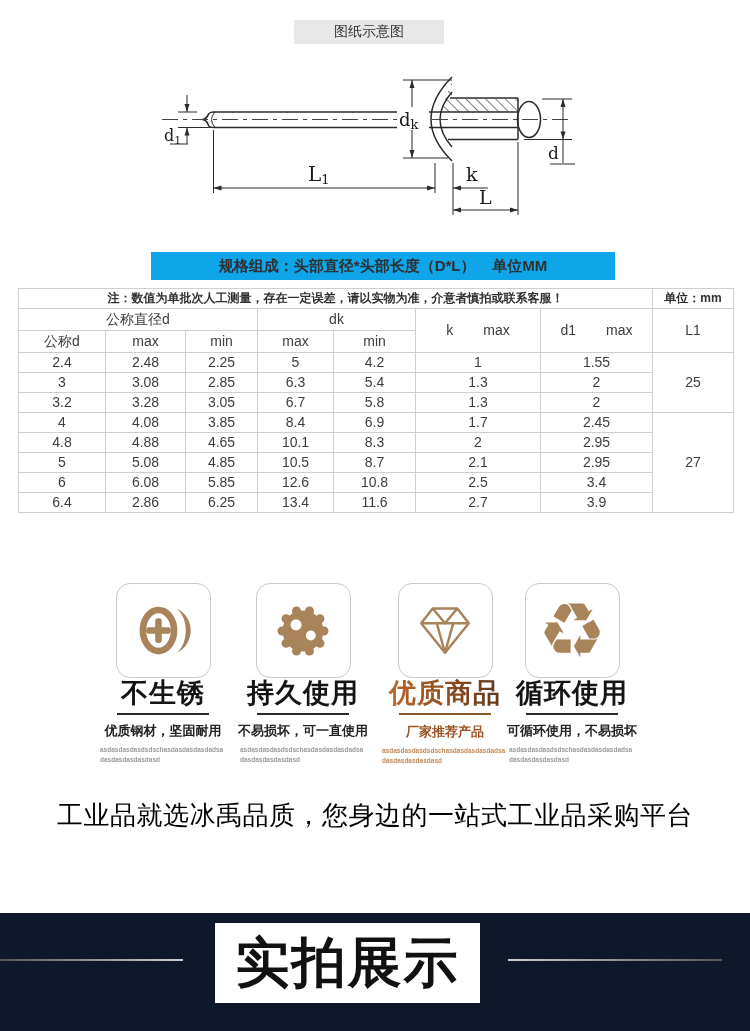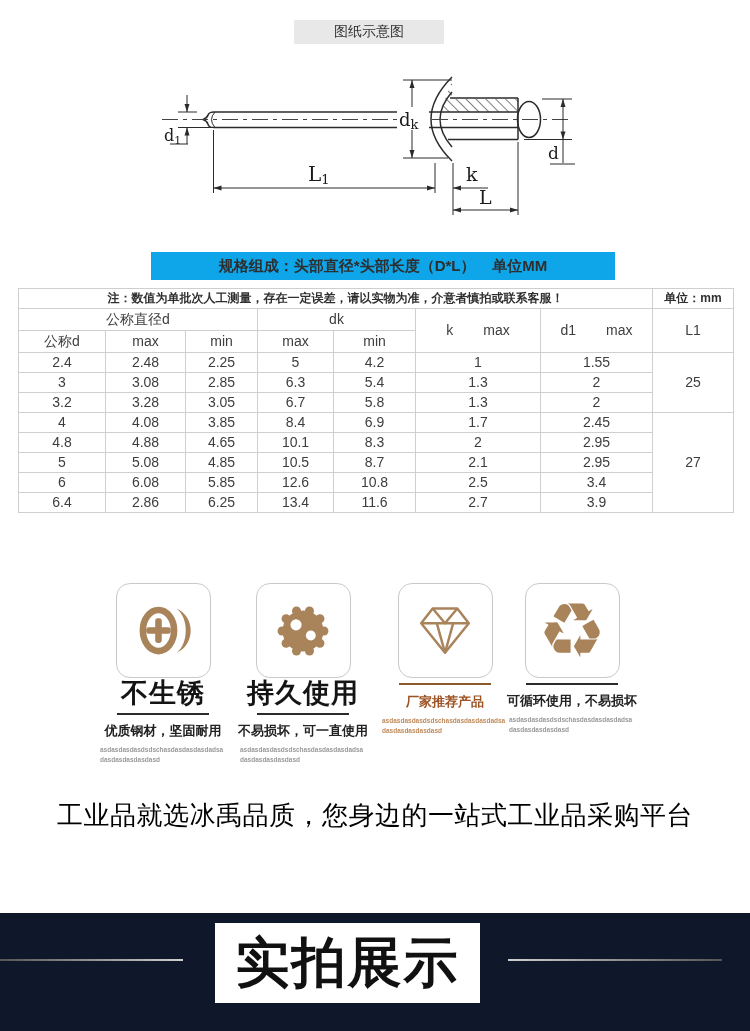--- a/index.html
+++ b/index.html
@@ -325,29 +325,31 @@
   <div class="icon-box">
     <svg width="78" height="78" viewBox="0 0 95 95">
       <g class="tanstroke" transform="translate(47.5,44)">
         <polygon points="-15,-24 15,-24 29,-6 0,30 -29,-6"></polygon>
         <path d="M-29,-6 L29,-6"></path>
         <path d="M-15,-24 L0,-6 L15,-24"></path>
         <path d="M-10,-6 L0,30 M10,-6 L0,30"></path>
       </g>
     </svg>
   </div>
+  <div class="feat-title grad-title">优质商品</div>
   <div class="feat-line"></div>
   <div class="feat-sub">厂家推荐产品</div>
   <div class="feat-fine">asdasdasdasdsdschasdasdasdasdadsadasdasdasdasdasd</div>
 </div>
 
 <div class="feature-card" style="left:497px">
   <div class="icon-box">
     <span class="recycle-glyph">♻</span>
   </div>
+  <div class="feat-title">循环使用</div>
   <div class="feat-line"></div>
   <div class="feat-sub">可循环使用，不易损坏</div>
   <div class="feat-fine">asdasdasdasdsdschasdasdasdasdadsadasdasdasdasdasd</div>
 </div>
 
 <div class="slogan">工业品就选冰禹品质，您身边的一站式工业品采购平台</div>
 
 <div class="banner">
   <div class="banner-line left"></div>
   <div class="banner-line right"></div>

